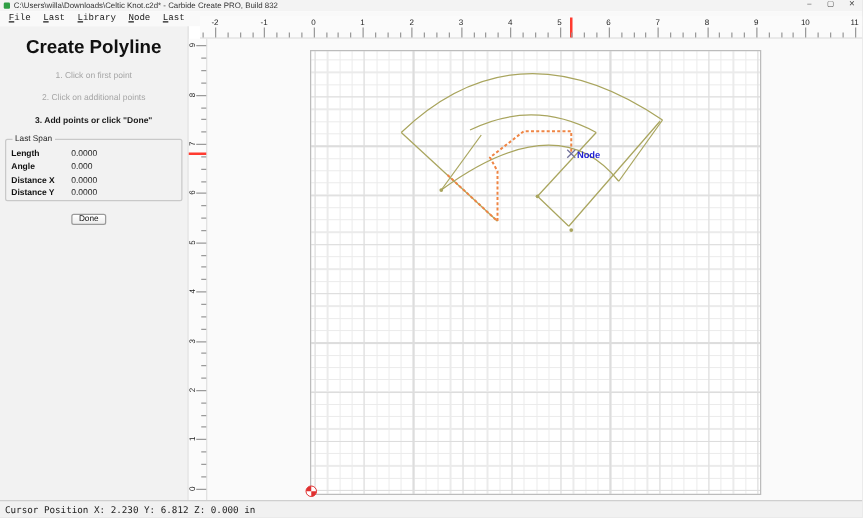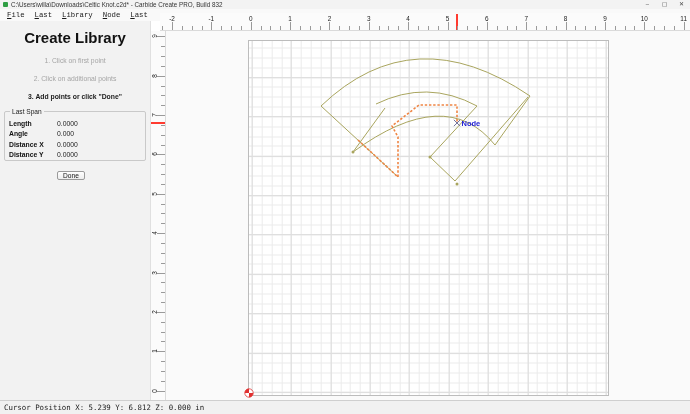--- a/index.html
+++ b/index.html
@@ -83,21 +83,21 @@
 
   <div class="menubar">
     <span class="menu-item">File</span>
     <span class="menu-item">Last</span>
     <span class="menu-item">Library</span>
     <span class="menu-item">Node</span>
     <span class="menu-item">Last</span>
   </div>
 
   <div class="panel">
-    <div class="panel-title">Create Library</div>
+    <div class="panel-title">Create Polyline</div>
     <div class="step dim">1. Click on first point</div>
     <div class="step dim">2. Click on additional points</div>
     <div class="step active">3. Add points or click "Done"</div>
 
     <div class="groupbox">
       <div class="groupbox-title">Last Span</div>
       <div class="span-rows">
         <div class="span-row">
           <span class="span-label">Length</span>
           <span class="span-value">0.0000</span>
@@ -267,16 +267,16 @@
 
       <g>
         <circle class="origin-outline" cx="249" cy="393" r="4.2"></circle>
         <path class="origin-q" d="M249,393 L244.8,393 A4.2,4.2 0 0 1 249,388.8 Z"></path>
         <path class="origin-q" d="M249,393 L253.2,393 A4.2,4.2 0 0 1 249,397.2 Z"></path>
       </g>
     </svg>
   </div>
 
   <div class="statusbar">
-    <span class="status-text">Cursor Position X: 5.239 Y: 6.812 Z: 0.000 in</span>
+    <span class="status-text">Cursor Position X: 2.230 Y: 6.812 Z: 0.000 in</span>
   </div>
 
 </div>
 
 </body></html>

